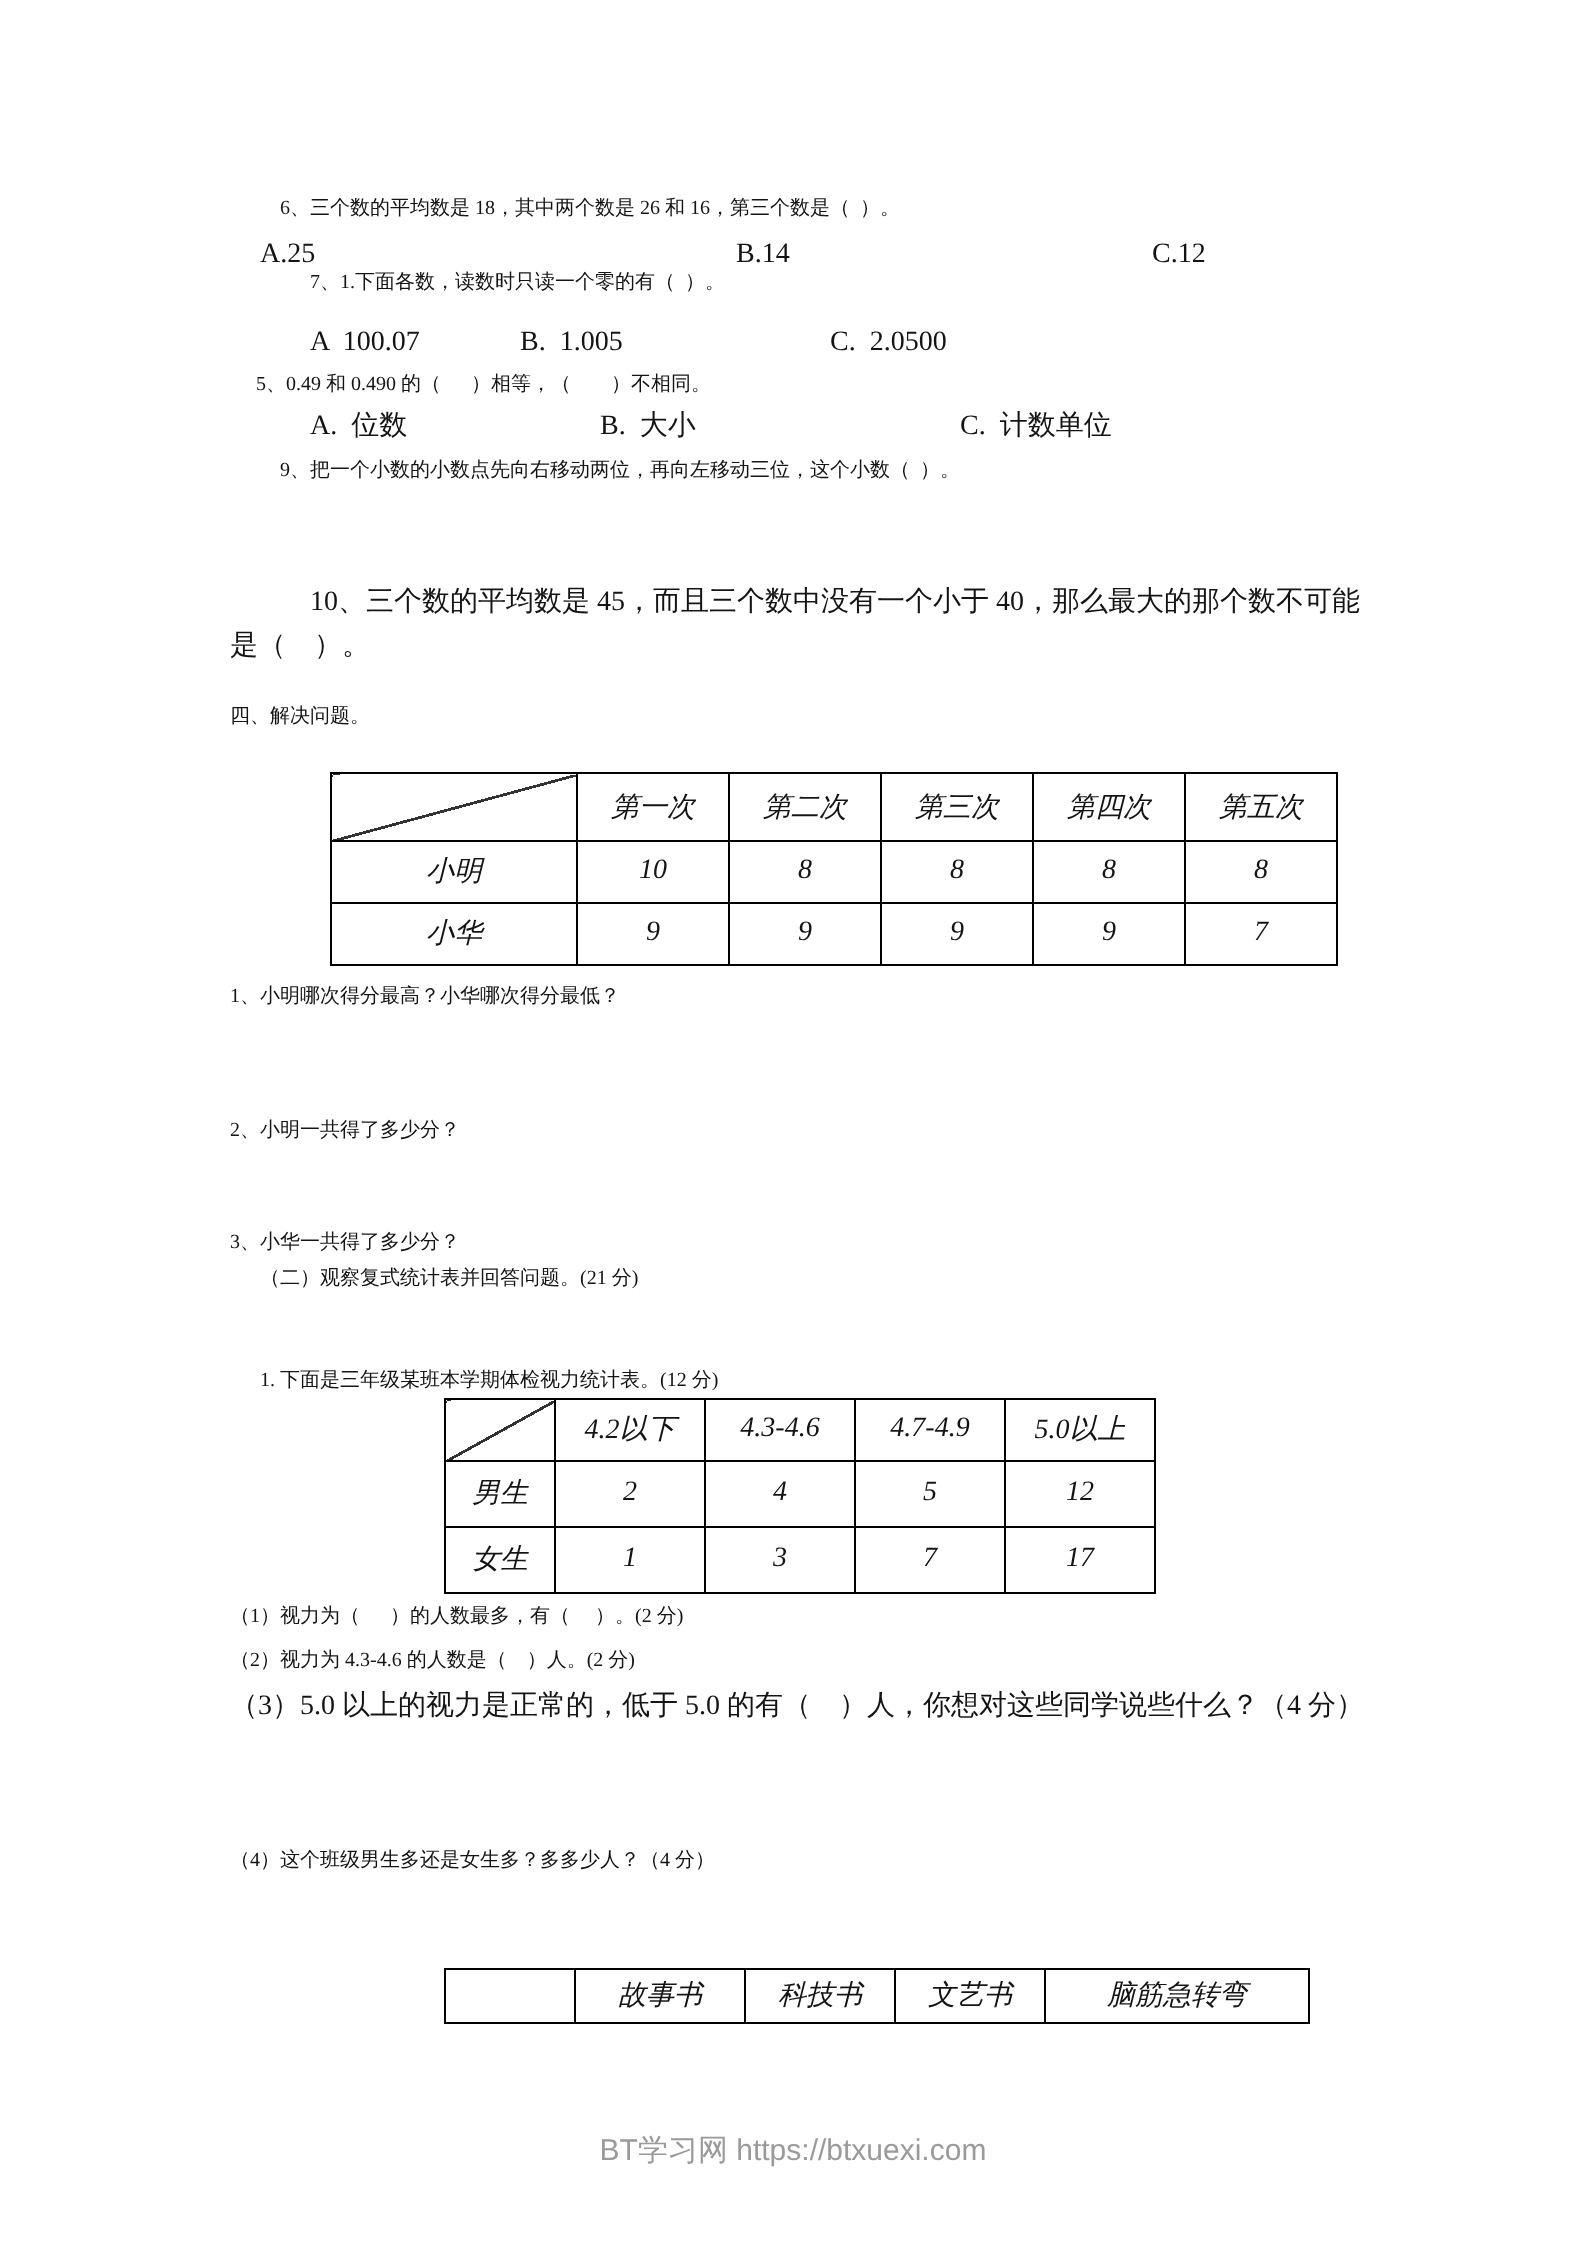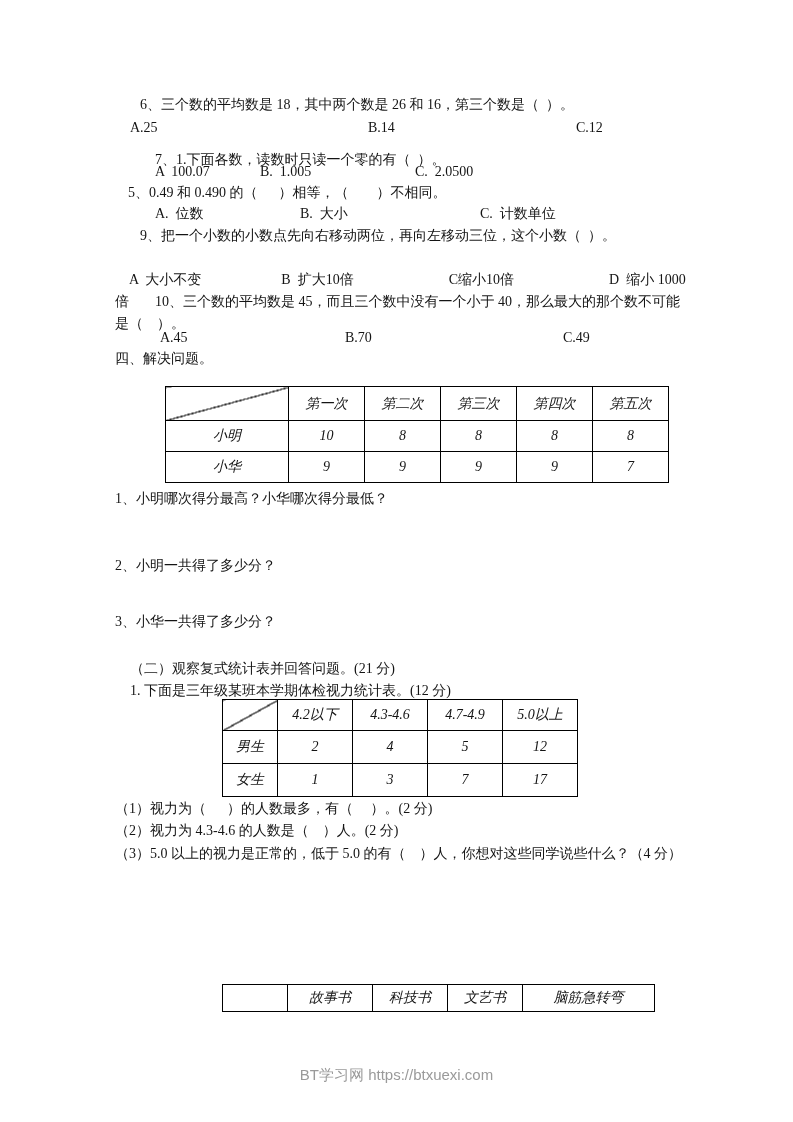--- a/index.html
+++ b/index.html
@@ -2,21 +2,21 @@
 <html><head>
 <meta charset="utf-8">
 <style>
   html,body { margin:0; padding:0; background:#e9e9e9; }
   .page {
     position:relative; width:793px; height:1122px; margin:0 auto;
     background:#ffffff; overflow:hidden;
     font-family:"Liberation Serif","DejaVu Serif",serif;
     color:#141414;
   }
-  .line { position:absolute; white-space:pre; font-size:14px; line-height:20px; }
+  .line { position:absolute; white-space:pre; font-size:10px; line-height:20px; }
   .row  { position:absolute; left:0; right:16px; height:20px;padding-left:40px; }
   .row span { position:absolute; white-space:pre; font-size:14px; line-height:20px; }
   .flow { position:absolute; font-size:14px; line-height:22px; white-space:pre-wrap; }
   .flow span { white-space:pre-wrap; }
   .indent { text-indent:40px; }
   table.grid { position:absolute; border-collapse:collapse; table-layout:fixed; }
   table.grid td {
     border:1px solid #000; text-align:center; vertical-align:middle;
     font-size:14px; padding:0; overflow:hidden;font-style:italic;
   }
@@ -40,45 +40,37 @@
 
 <div class="page">
 
   <div class="line" style="left:140px; top:95px">6、三个数的平均数是 18，其中两个数是 26 和 16，第三个数是（  ）。</div>
   <div class="row" style="top:118px">
     <span style="left:130px">A.25</span>
     <span style="left:368px">B.14</span>
     <span style="left:576px">C.12</span>
   </div>
 
-  <div class="line" style="left:155px; top:150px">7、1.下面各数，读数时只读一个零的有（  ）。</div>
+  <div class="line" style="left:155px; top:132px">7、1.下面各数，读数时只读一个零的有（  ）。</div>
   <div class="row" style="top:162px">
     <span style="left:155px">A  100.07</span>
     <span style="left:260px">B.  1.005</span>
     <span style="left:415px">C.  2.0500</span>
   </div>
 
   <div class="line" style="left:128px; top:183px">5、0.49 和 0.490 的（      ）相等，（        ）不相同。</div>
   <div class="row" style="top:204px">
     <span style="left:155px">A.  位数</span>
     <span style="left:300px">B.  大小</span>
     <span style="left:480px">C.  计数单位</span>
   </div>
 
   <div class="line" style="left:140px; top:226px">9、把一个小数的小数点先向右移动两位，再向左移动三位，这个小数（  ）。</div>
-  <div class="flow indent" style="left:115px; top:247px; width:572px">
-    <span>A  大小不变</span><span style="margin-left:80px">B  扩大10倍</span><span style="margin-left:95px">C缩小10倍</span><span style="margin-left:95px">D  缩小 1000 倍</span>
-  </div>
 
   <div class="flow indent" style="left:115px; top:291px; width:578px">10、三个数的平均数是 45，而且三个数中没有一个小于 40，那么最大的那个数不可能是（    ）。</div>
-  <div class="row" style="top:328px">
-    <span style="left:160px">A.45</span>
-    <span style="left:345px">B.70</span>
-    <span style="left:563px">C.49</span>
-  </div>
 
   <div class="line" style="left:115px; top:349px">四、解决问题。</div>
 
   <table class="grid" style="left:165px; top:386px; width:503px">
     <colgroup>
       <col style="width:123px">
         <col style="width:76px">
         <col style="width:76px">
       <col style="width:76px">
         <col style="width:76px">
@@ -109,21 +101,21 @@
       <td>9</td>
       <td>7</td>
     </tr>
   </tbody>
     </table>
 
   <div class="line" style="left:115px; top:489px">1、小明哪次得分最高？小华哪次得分最低？</div>
   <div class="line" style="left:115px; top:556px">2、小明一共得了多少分？</div>
   <div class="line" style="left:115px; top:612px">3、小华一共得了多少分？</div>
 
-  <div class="line" style="left:130px; top:659px">（二）观察复式统计表并回答问题。(21 分)</div>
+  <div class="line" style="left:130px; top:630px">（二）观察复式统计表并回答问题。(21 分)</div>
   <div class="line" style="left:130px; top:681px">1. 下面是三年级某班本学期体检视力统计表。(12 分)</div>
 
   <table class="grid" style="left:222px; top:699px; width:355px">
     <colgroup>
       <col style="width:55px">
         <col style="width:75px">
         <col style="width:75px">
       <col style="width:75px">
         <col style="width:75px">
     </colgroup>
@@ -148,20 +140,21 @@
       <td>3</td>
       <td>7</td>
       <td>17</td>
     </tr>
   </tbody>
     </table>
 
   <div class="line" style="left:115px; top:799px">（1）视力为（      ）的人数最多，有（     ）。(2 分)</div>
   <div class="line" style="left:115px; top:821px">（2）视力为 4.3-4.6 的人数是（    ）人。(2 分)</div>
   <div class="flow" style="left:115px; top:843px; width:572px">（3）5.0 以上的视力是正常的，低于 5.0 的有（    ）人，你想对这些同学说些什么？（4 分）</div>
+  <div class="line" style="left:115px; top:921px">（4）这个班级男生多还是女生多？多多少人？（4 分）</div>
 
 
   <table class="grid" style="left:222px; top:984px; width:432px">
     <colgroup>
       <col style="width:65px">
         <col style="width:85px">
         <col style="width:75px">
       <col style="width:75px">
         <col style="width:132px">
     </colgroup>

